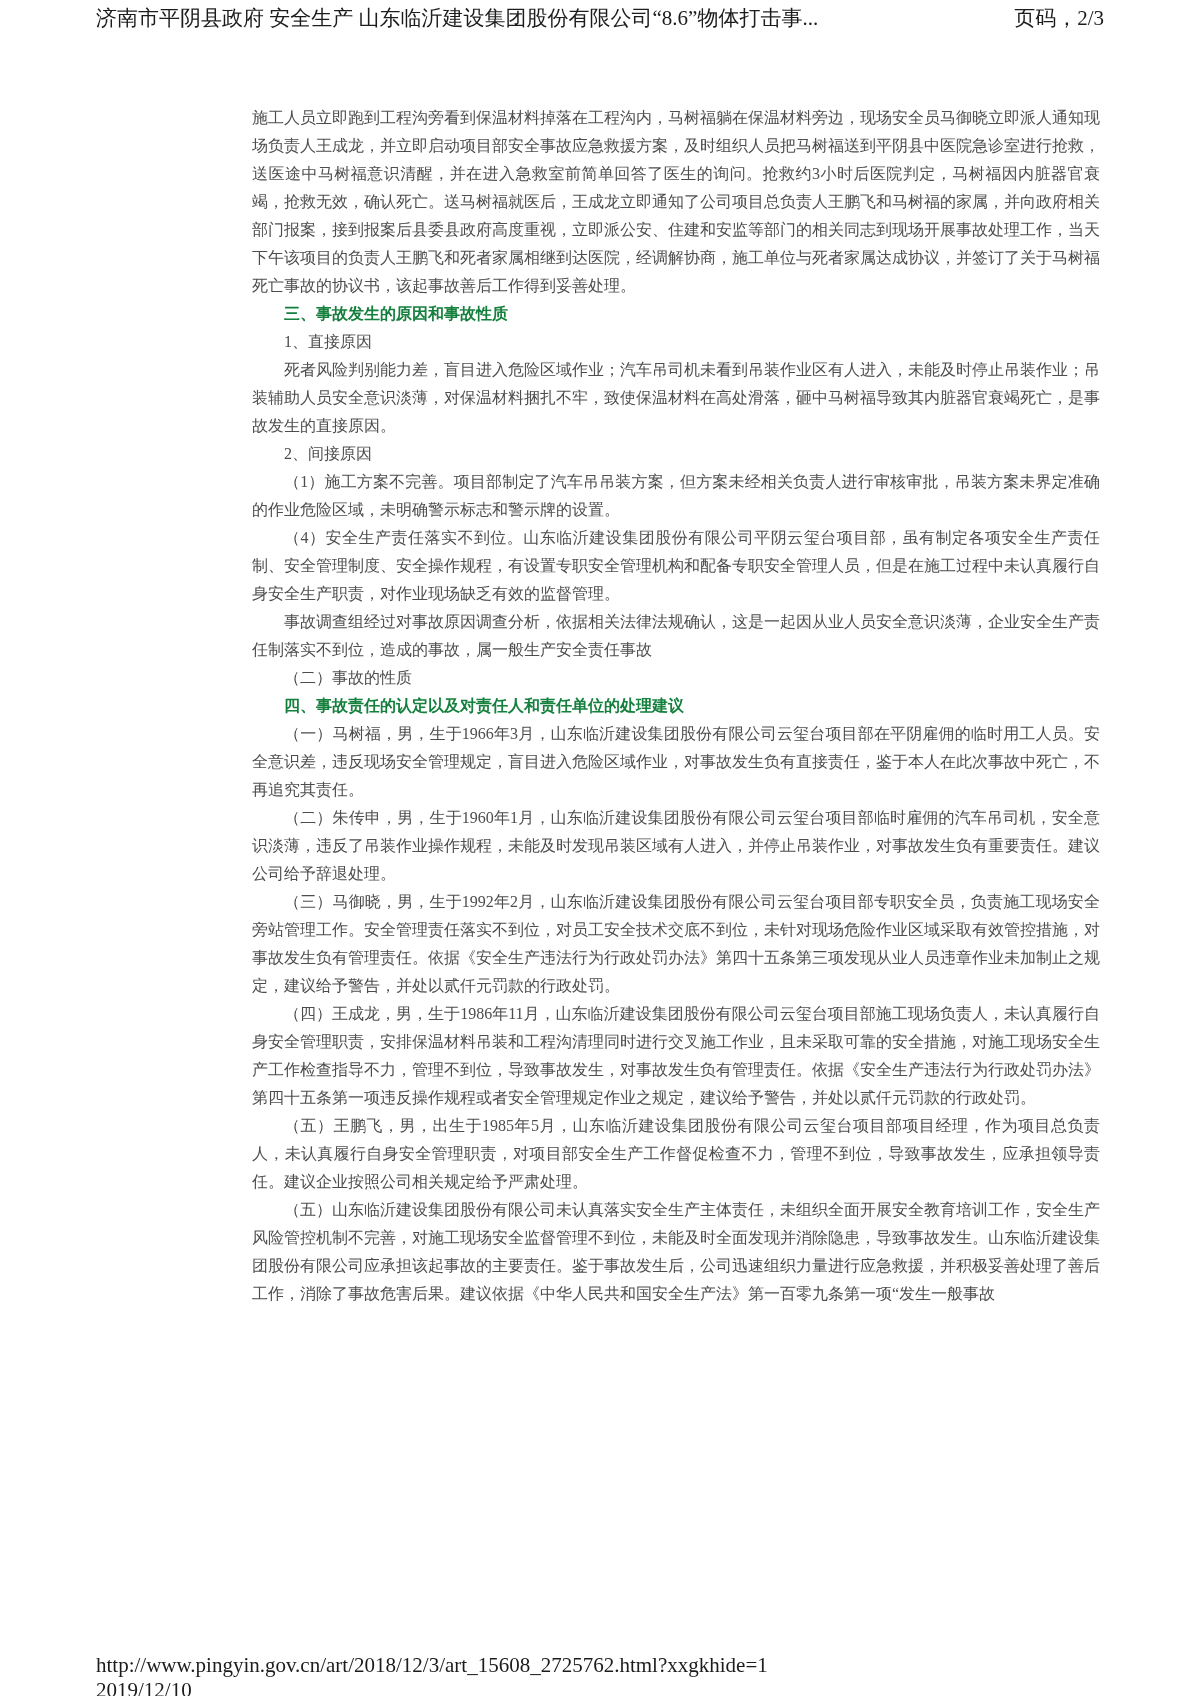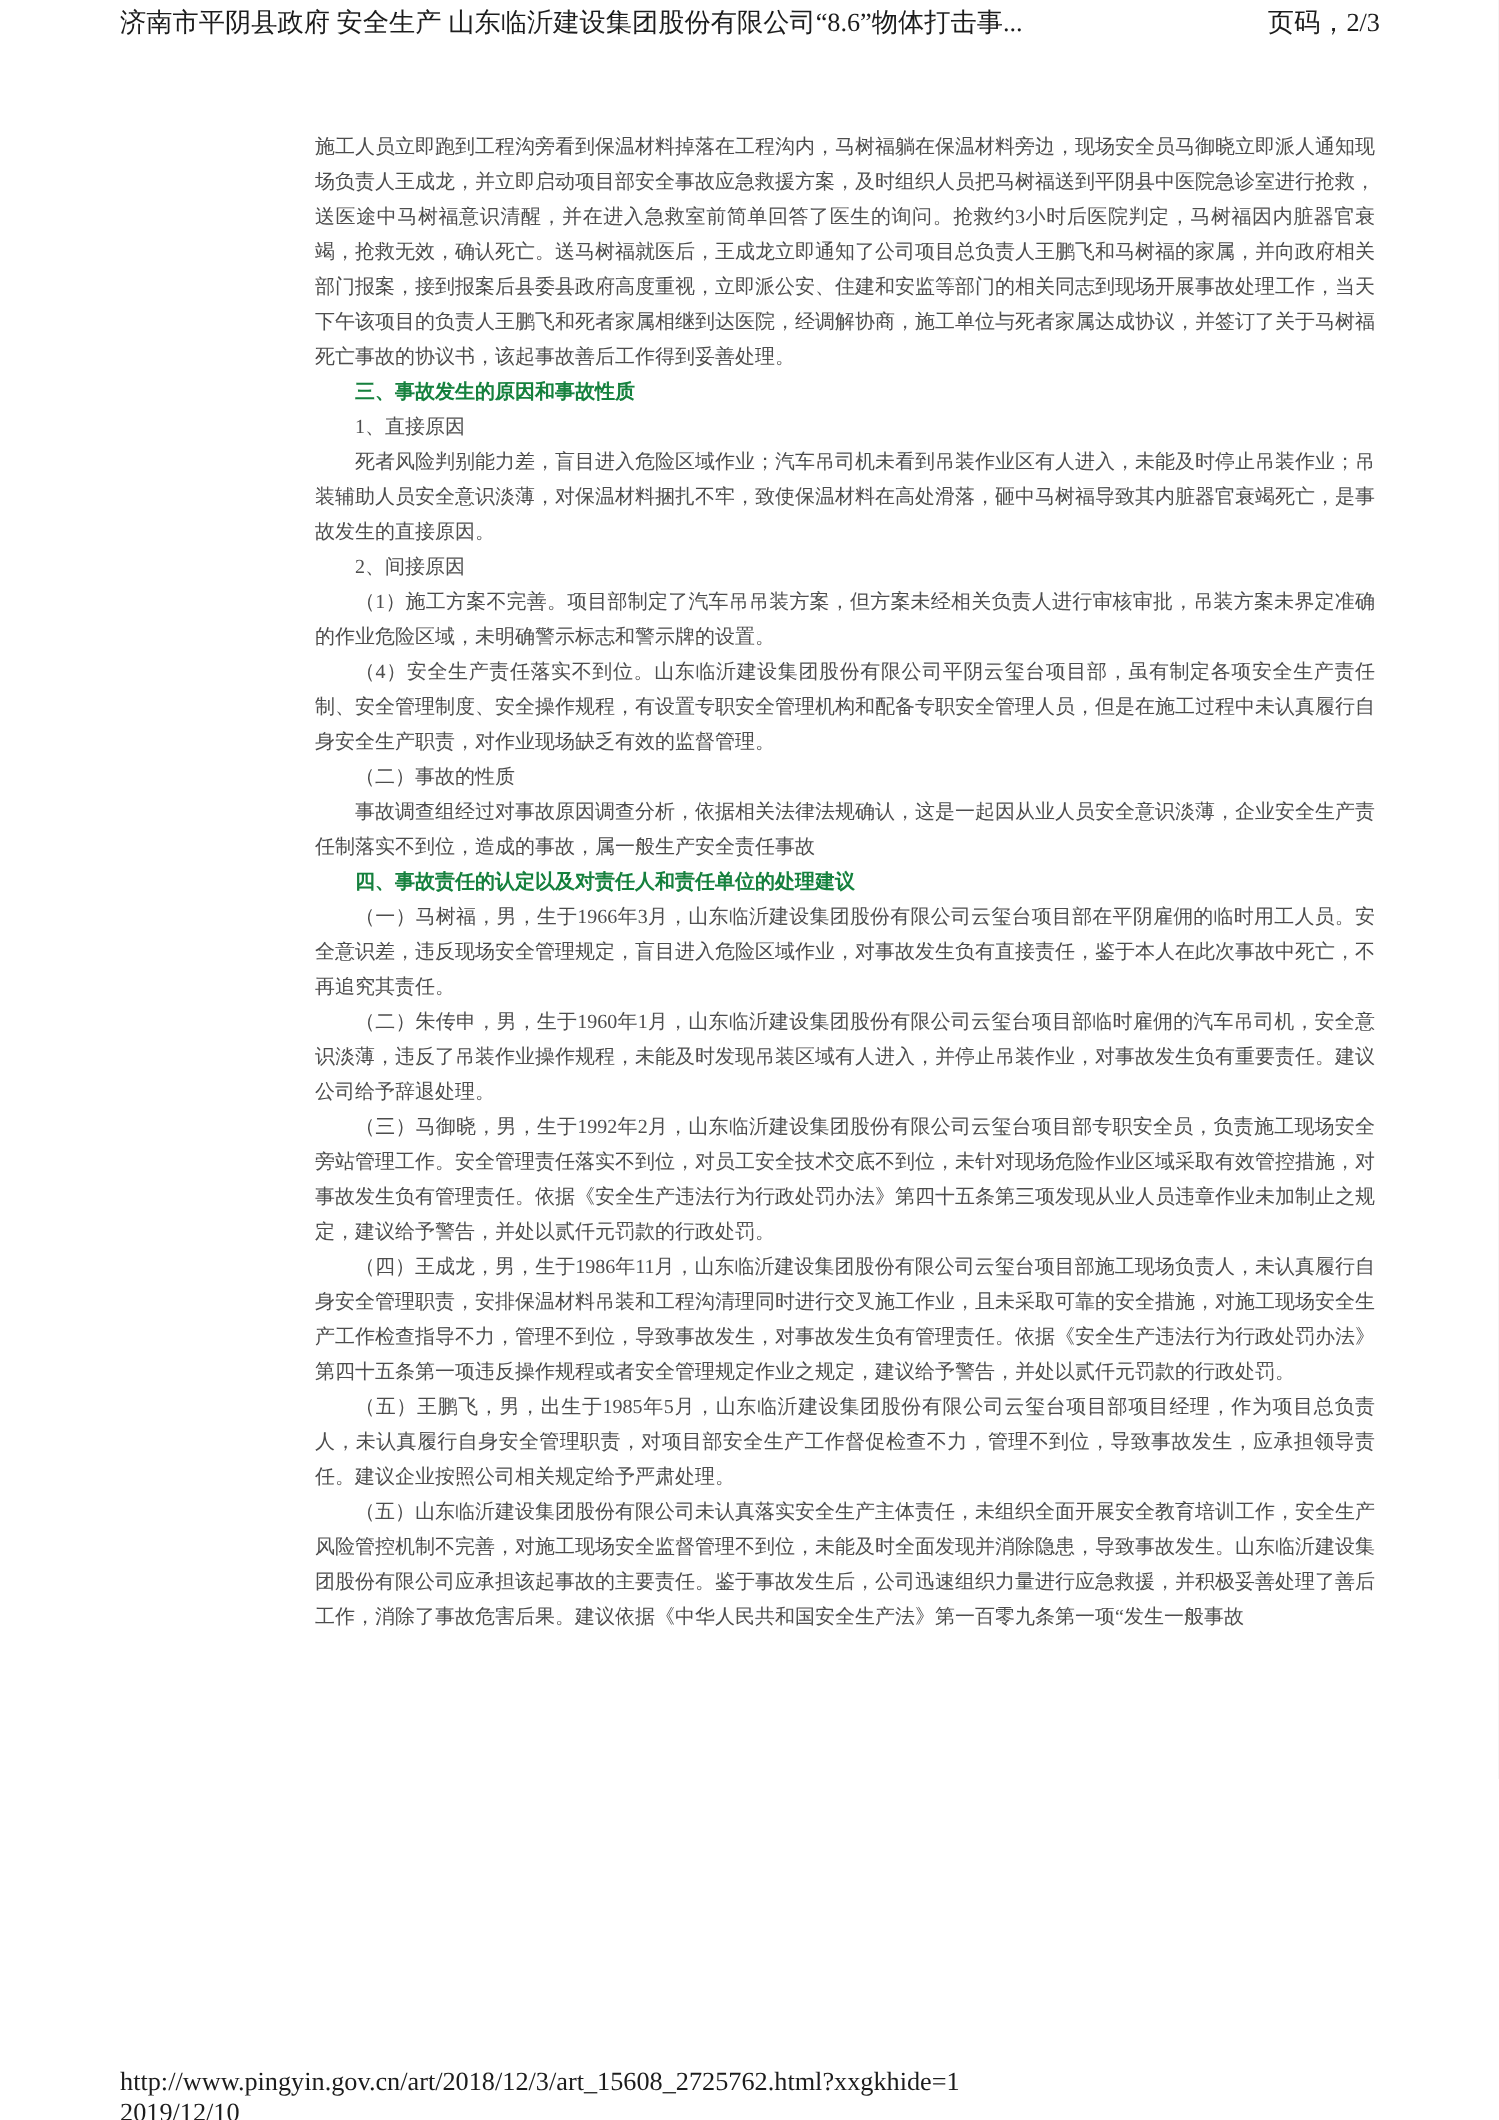--- a/index.html
+++ b/index.html
@@ -65,22 +65,22 @@
   </div>
 
   <div class="doc-body" id="doc-body">
       <p class="para body-noindent">施工人员立即跑到工程沟旁看到保温材料掉落在工程沟内，马树福躺在保温材料旁边，现场安全员马御晓立即派人通知现场负责人王成龙，并立即启动项目部安全事故应急救援方案，及时组织人员把马树福送到平阴县中医院急诊室进行抢救，送医途中马树福意识清醒，并在进入急救室前简单回答了医生的询问。抢救约3小时后医院判定，马树福因内脏器官衰竭，抢救无效，确认死亡。送马树福就医后，王成龙立即通知了公司项目总负责人王鹏飞和马树福的家属，并向政府相关部门报案，接到报案后县委县政府高度重视，立即派公安、住建和安监等部门的相关同志到现场开展事故处理工作，当天下午该项目的负责人王鹏飞和死者家属相继到达医院，经调解协商，施工单位与死者家属达成协议，并签订了关于马树福死亡事故的协议书，该起事故善后工作得到妥善处理。</p>
       <p class="para heading">三、事故发生的原因和事故性质</p>
       <p class="para sub">1、直接原因</p>
       <p class="para body">死者风险判别能力差，盲目进入危险区域作业；汽车吊司机未看到吊装作业区有人进入，未能及时停止吊装作业；吊装辅助人员安全意识淡薄，对保温材料捆扎不牢，致使保温材料在高处滑落，砸中马树福导致其内脏器官衰竭死亡，是事故发生的直接原因。</p>
       <p class="para sub">2、间接原因</p>
       <p class="para body">（1）施工方案不完善。项目部制定了汽车吊吊装方案，但方案未经相关负责人进行审核审批，吊装方案未界定准确的作业危险区域，未明确警示标志和警示牌的设置。</p>
       <p class="para body">（4）安全生产责任落实不到位。山东临沂建设集团股份有限公司平阴云玺台项目部，虽有制定各项安全生产责任制、安全管理制度、安全操作规程，有设置专职安全管理机构和配备专职安全管理人员，但是在施工过程中未认真履行自身安全生产职责，对作业现场缺乏有效的监督管理。</p>
+      <p class="para body">事故调查组经过对事故原因调查分析，依据相关法律法规确认，这是一起因从业人员安全意识淡薄，企业安全生产责任制落实不到位，造成的事故，属一般生产安全责任事故</p>
       <p class="para sub">（二）事故的性质</p>
-      <p class="para body">事故调查组经过对事故原因调查分析，依据相关法律法规确认，这是一起因从业人员安全意识淡薄，企业安全生产责任制落实不到位，造成的事故，属一般生产安全责任事故</p>
       <p class="para heading">四、事故责任的认定以及对责任人和责任单位的处理建议</p>
       <p class="para body">（一）马树福，男，生于1966年3月，山东临沂建设集团股份有限公司云玺台项目部在平阴雇佣的临时用工人员。安全意识差，违反现场安全管理规定，盲目进入危险区域作业，对事故发生负有直接责任，鉴于本人在此次事故中死亡，不再追究其责任。</p>
       <p class="para body">（二）朱传申，男，生于1960年1月，山东临沂建设集团股份有限公司云玺台项目部临时雇佣的汽车吊司机，安全意识淡薄，违反了吊装作业操作规程，未能及时发现吊装区域有人进入，并停止吊装作业，对事故发生负有重要责任。建议公司给予辞退处理。</p>
       <p class="para body">（三）马御晓，男，生于1992年2月，山东临沂建设集团股份有限公司云玺台项目部专职安全员，负责施工现场安全旁站管理工作。安全管理责任落实不到位，对员工安全技术交底不到位，未针对现场危险作业区域采取有效管控措施，对事故发生负有管理责任。依据《安全生产违法行为行政处罚办法》第四十五条第三项发现从业人员违章作业未加制止之规定，建议给予警告，并处以贰仟元罚款的行政处罚。</p>
       <p class="para body">（四）王成龙，男，生于1986年11月，山东临沂建设集团股份有限公司云玺台项目部施工现场负责人，未认真履行自身安全管理职责，安排保温材料吊装和工程沟清理同时进行交叉施工作业，且未采取可靠的安全措施，对施工现场安全生产工作检查指导不力，管理不到位，导致事故发生，对事故发生负有管理责任。依据《安全生产违法行为行政处罚办法》第四十五条第一项违反操作规程或者安全管理规定作业之规定，建议给予警告，并处以贰仟元罚款的行政处罚。</p>
       <p class="para body">（五）王鹏飞，男，出生于1985年5月，山东临沂建设集团股份有限公司云玺台项目部项目经理，作为项目总负责人，未认真履行自身安全管理职责，对项目部安全生产工作督促检查不力，管理不到位，导致事故发生，应承担领导责任。建议企业按照公司相关规定给予严肃处理。</p>
       <p class="para body">（五）山东临沂建设集团股份有限公司未认真落实安全生产主体责任，未组织全面开展安全教育培训工作，安全生产风险管控机制不完善，对施工现场安全监督管理不到位，未能及时全面发现并消除隐患，导致事故发生。山东临沂建设集团股份有限公司应承担该起事故的主要责任。鉴于事故发生后，公司迅速组织力量进行应急救援，并积极妥善处理了善后工作，消除了事故危害后果。建议依据《中华人民共和国安全生产法》第一百零九条第一项“发生一般事故</p>
     </div>
 
   <div class="page-footer">

